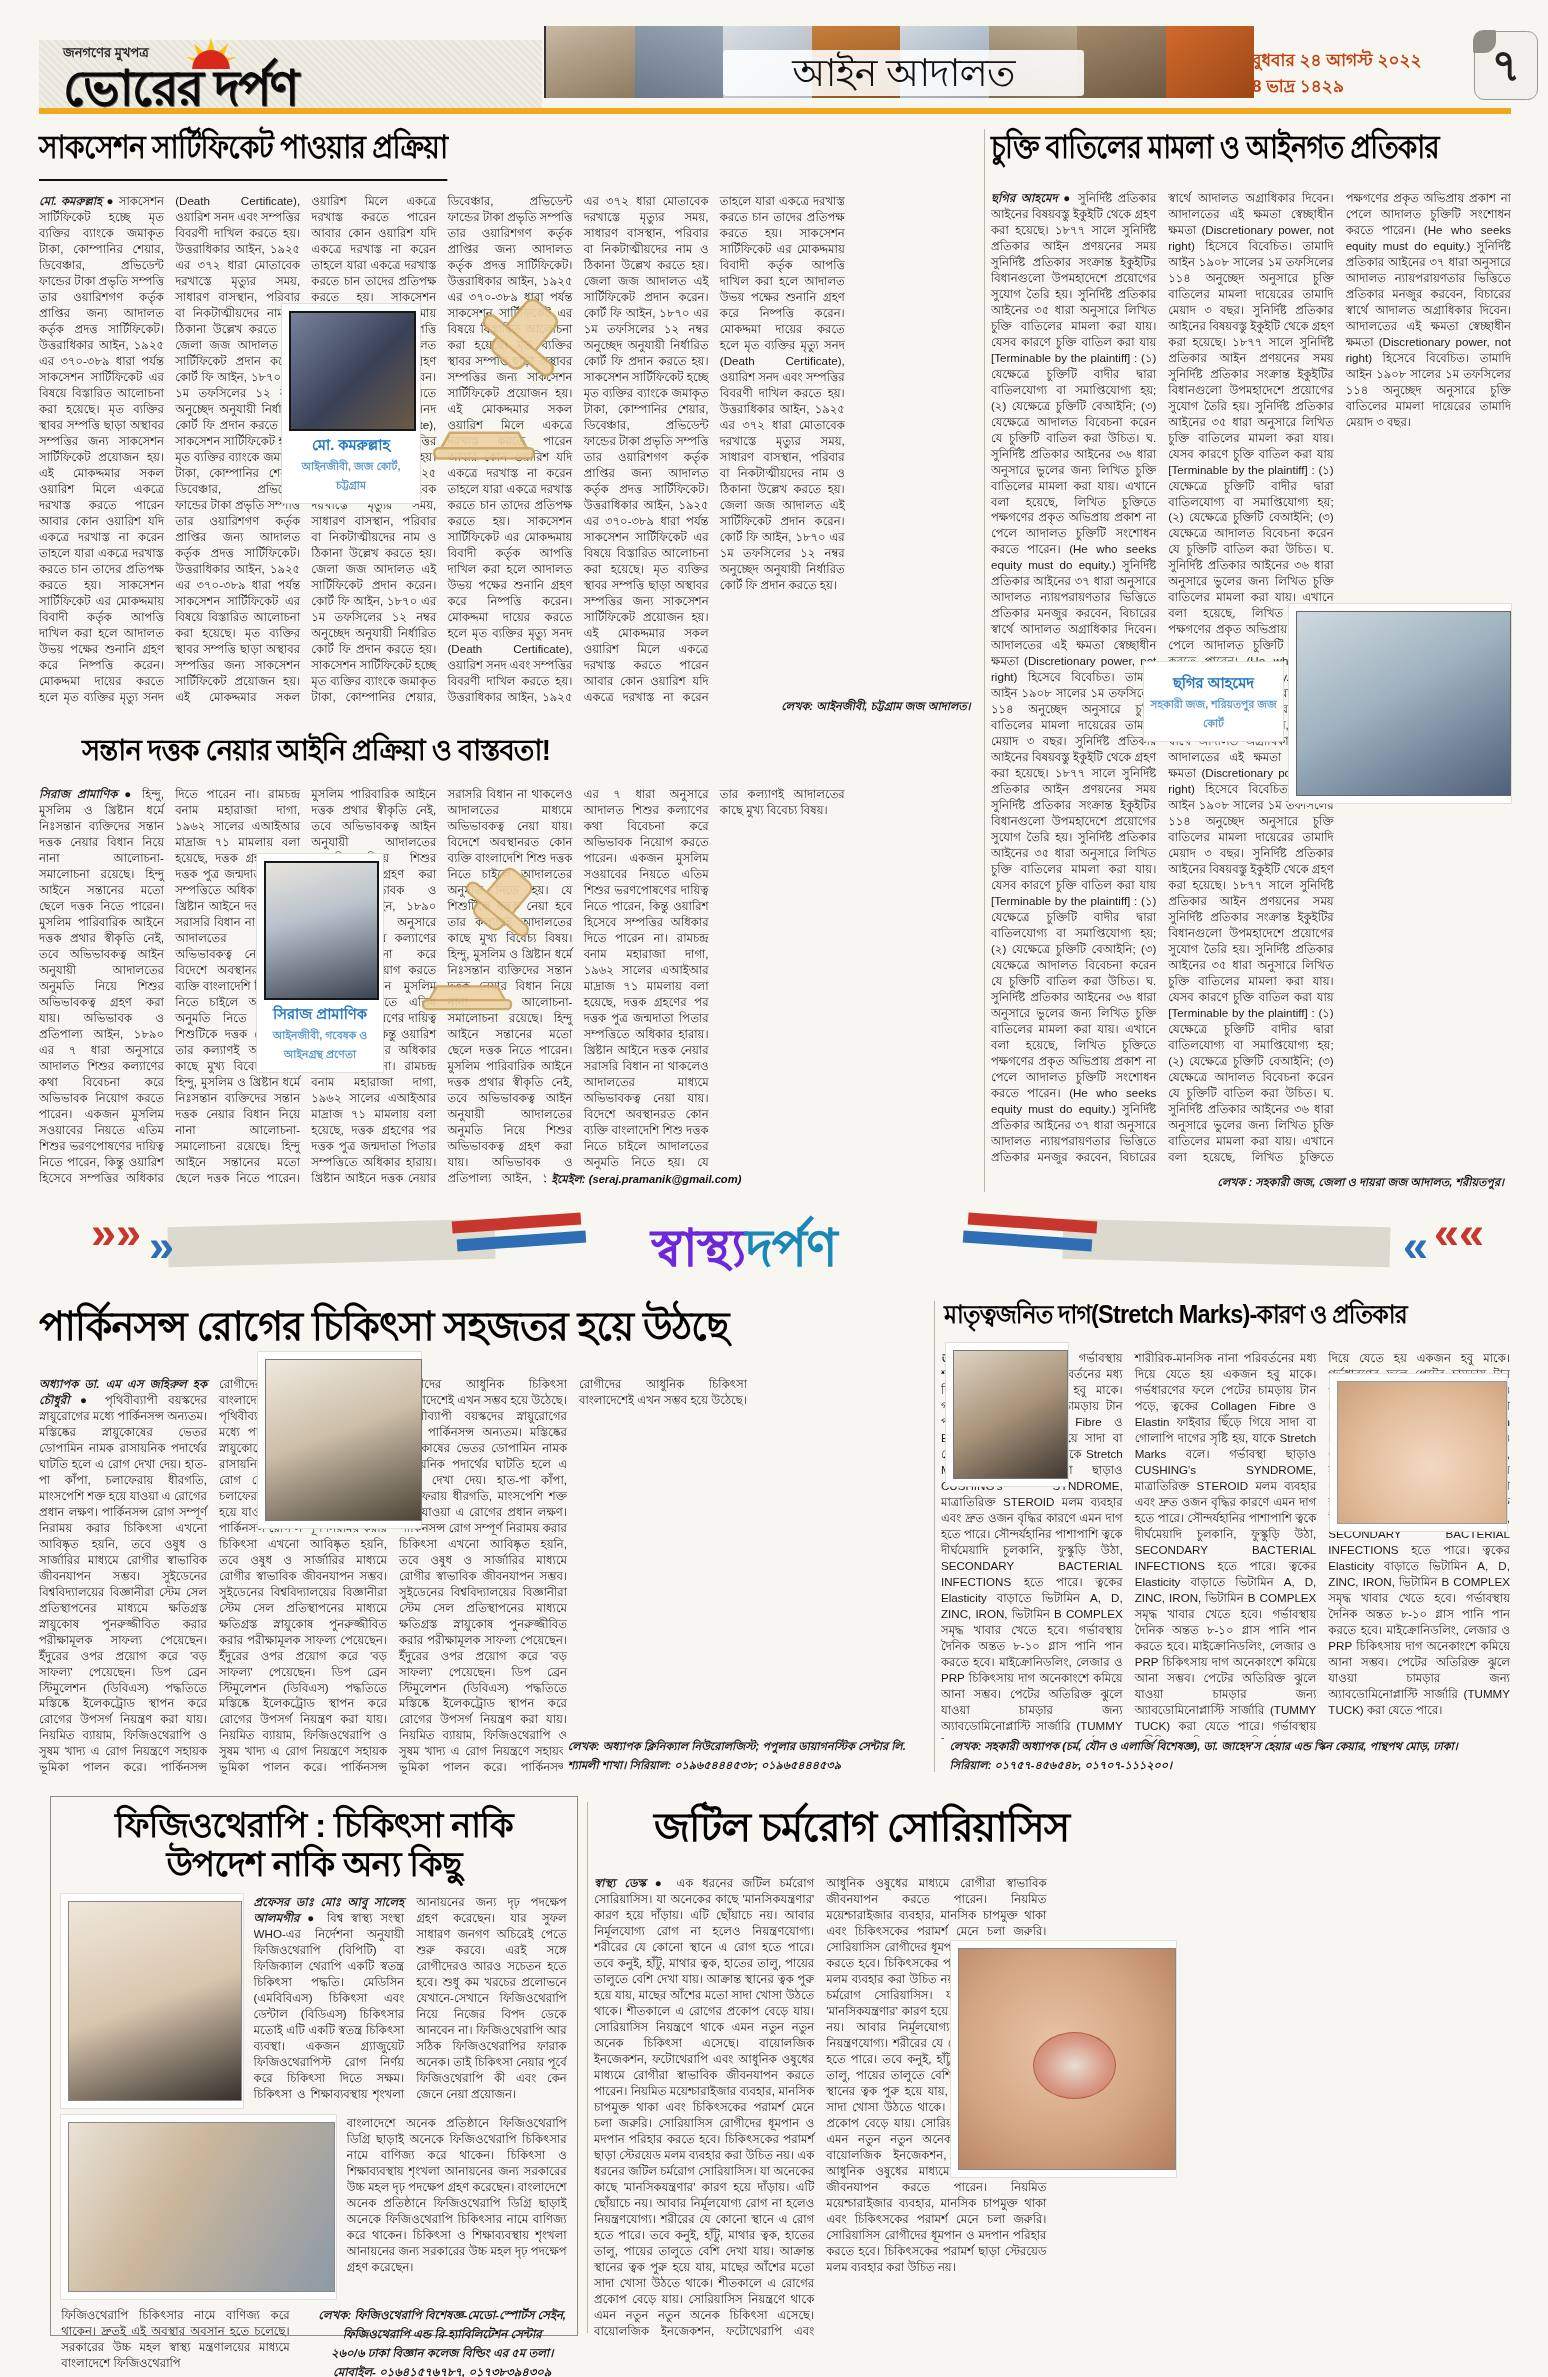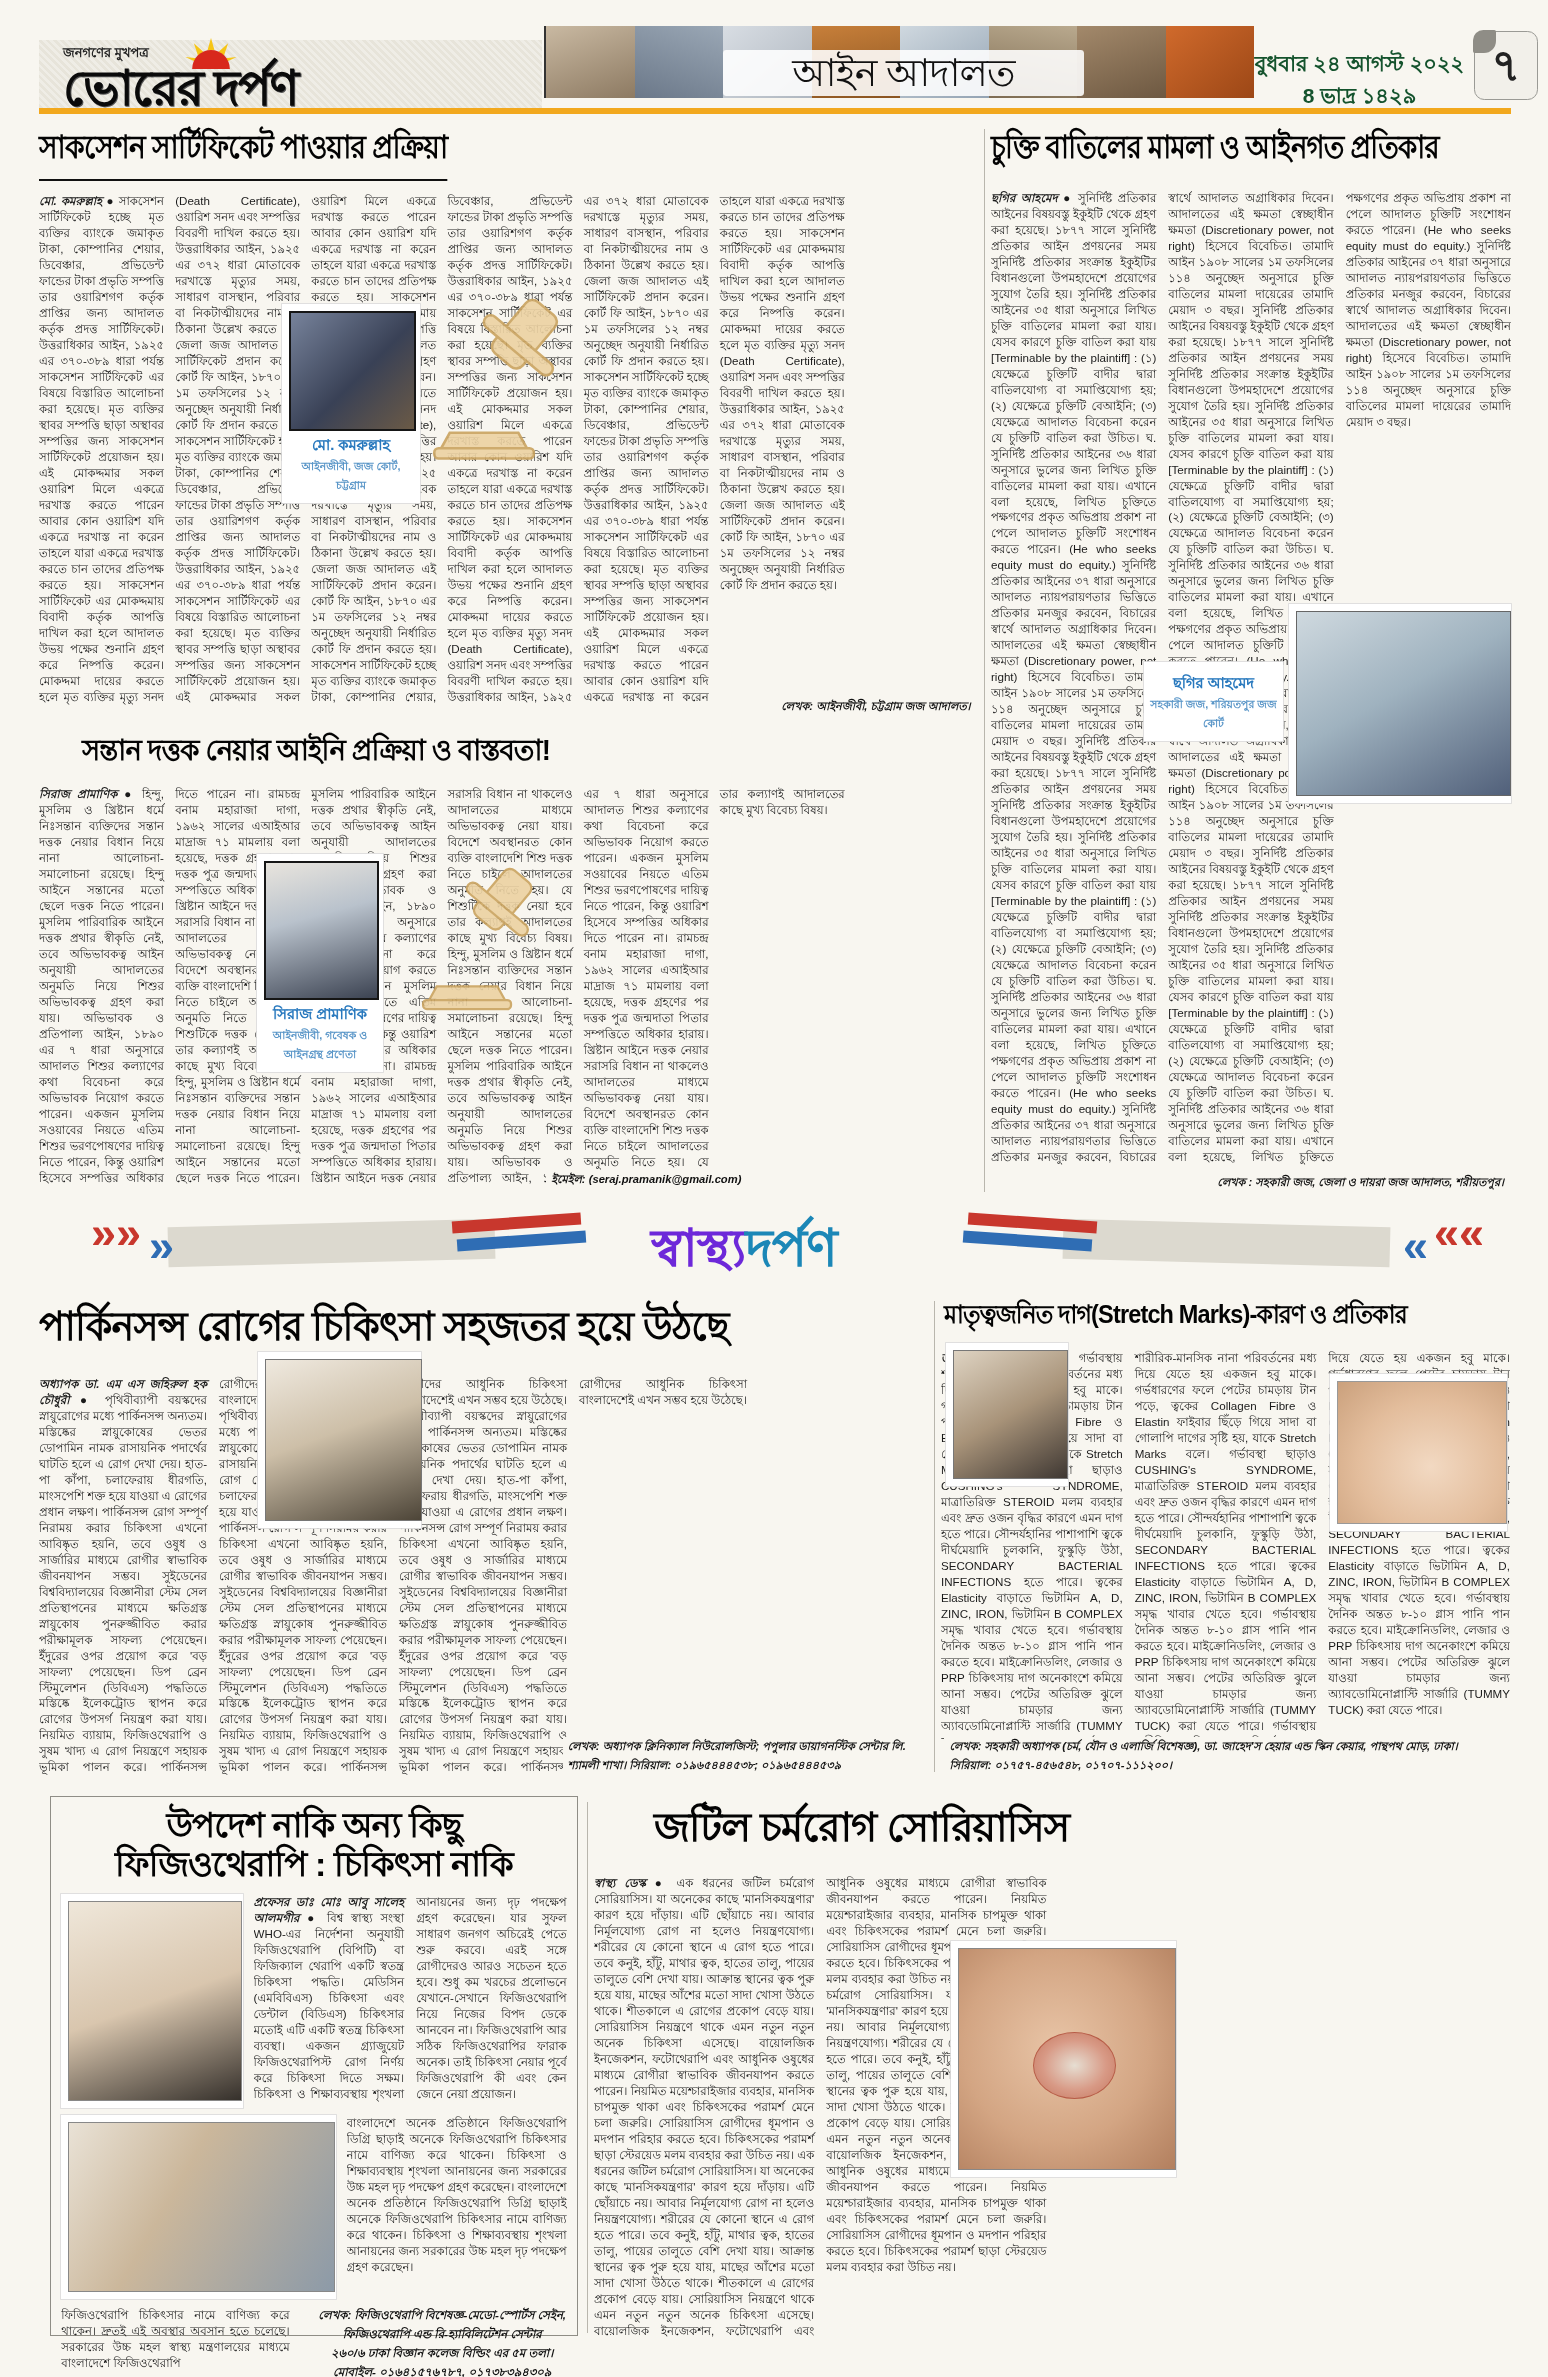--- a/index.html
+++ b/index.html
@@ -16,22 +16,22 @@
   .tagline { font-size:13px; font-weight:bold; color:#222; }
   .mast-title { font-size:49px; font-weight:bold; color:#0a0a0a; letter-spacing:-1.7px;
     line-height:1.0; white-space:nowrap; text-shadow:0.9px 0.9px 0 #555; }
   .sun { left:181px; top:38px; }
   .photostrip { left:544px; top:26px; width:710px; height:72px; display:flex; overflow:hidden;
     border-left:2.6px solid #333; }
   .photostrip div { flex:1; }
   .band { left:723px; top:50px; width:361px; height:46px; background:rgba(255,255,255,.88);
     text-align:center; font-size:38px; font-weight:normal; color:#111; letter-spacing:-0.9px;
     line-height:46px; border-radius:3.4px; }
-  .dateblock { left:1252px; top:48px; width:215px; text-align:center; font-size:21px;
-    font-weight:bold; color:#14532d; line-height:1.5; }
+  .dateblock { left:1252px; top:48px; width:215px; text-align:left; font-size:17px;
+    font-weight:bold; color:#c2410c; line-height:1.5; }
   .pagetab { left:1474px; top:31px; width:64px; height:69px; border:1.7px solid #9a9a95;
     border-radius:10.3px; background:#f2f0ea; text-align:center; font-size:45px; font-weight:bold;
     color:#222; line-height:67px; }
   .pagetab::before { content:""; position:absolute; left:-1.7px; top:-1.7px; width:22.4px; height:22.4px;
     background:#8f8d86; border-radius:10.3px 1.7px 12px 1.7px; }
   .orange-rule { left:39px; top:108px; width:1472px; height:6px; background:#f2a81d; }
 
   
   .art { position:absolute; }
   .h1 { font-weight:bold; color:#030303; white-space:nowrap; letter-spacing:-0.9px;
@@ -211,22 +211,22 @@
     <div class="photobox" style="left:5.2px; top:48px; width:122px;">
       <div style="width:115px; height:129px; border:0.9px solid #777; background:linear-gradient(150deg,#ded3c2 0%,#a89379 50%,#3f3833 100%);"></div>
     </div>
     <div class="photobox" style="left:389px; top:79px; width:177px;">
       <div style="width:170px; height:143px; border:0.9px solid #999; background:radial-gradient(ellipse at 55% 60%, #f2d9c2 0%, #e3bd9c 55%, #caa07c 100%);"></div>
     </div>
   </div>
 
   <div class="art boxed" style="left:50px; top:1796px; width:528px; height:540px; padding:8.6px 10.3px;">
     <div class="h1 center" style="font-size:34px; white-space:normal; line-height:1.15;">
+      <div>ফিজিওথেরাপি : চিকিৎসা নাকি</div>
       <div>উপদেশ নাকি অন্য কিছু</div>
-      <div>ফিজিওথেরাপি : চিকিৎসা নাকি</div>
     </div>
     <div style="display:flex; gap:10.3px; margin-top:10.3px;">
       <div class="photobox" style="position:static; width:182px; flex:0 0 182px;">
         <div style="width:174px; height:200px; border:0.9px solid #888; background:linear-gradient(160deg,#efe7da 0%,#d9c6ae 50%,#35302b 100%);"></div>
       </div>
       <div class="cols" style="height:210px; column-count:2; column-gap:12px; flex:1;">
         <span class="byl">প্রফেসর ডাঃ মোঃ আবু সালেহ আলমগীর ●</span>
         <span>বিশ্ব স্বাস্থ্য সংস্থা WHO-এর নির্দেশনা অনুযায়ী ফিজিওথেরাপি (বিপিটি) বা ফিজিক্যাল থেরাপি একটি স্বতন্ত্র চিকিৎসা পদ্ধতি। মেডিসিন (এমবিবিএস) চিকিৎসা এবং ডেন্টাল (বিডিএস) চিকিৎসার মতোই এটি একটি স্বতন্ত্র চিকিৎসা ব্যবস্থা। একজন গ্র্যাজুয়েট ফিজিওথেরাপিস্ট রোগ নির্ণয় করে চিকিৎসা দিতে সক্ষম। চিকিৎসা ও শিক্ষাব্যবস্থায় শৃংখলা আনায়নের জন্য দৃঢ় পদক্ষেপ গ্রহণ করেছেন। যার সুফল সাধারণ জনগণ অচিরেই পেতে শুরু করবে। এরই সঙ্গে রোগীদেরও আরও সচেতন হতে হবে। শুধু কম খরচের প্রলোভনে যেখানে-সেখানে ফিজিওথেরাপি নিয়ে নিজের বিপদ ডেকে আনবেন না। ফিজিওথেরাপি আর সঠিক ফিজিওথেরাপির ফারাক অনেক। তাই চিকিৎসা নেয়ার পূর্বে ফিজিওথেরাপি কী এবং কেন জেনে নেয়া প্রয়োজন। </span>
       </div>
     </div>

